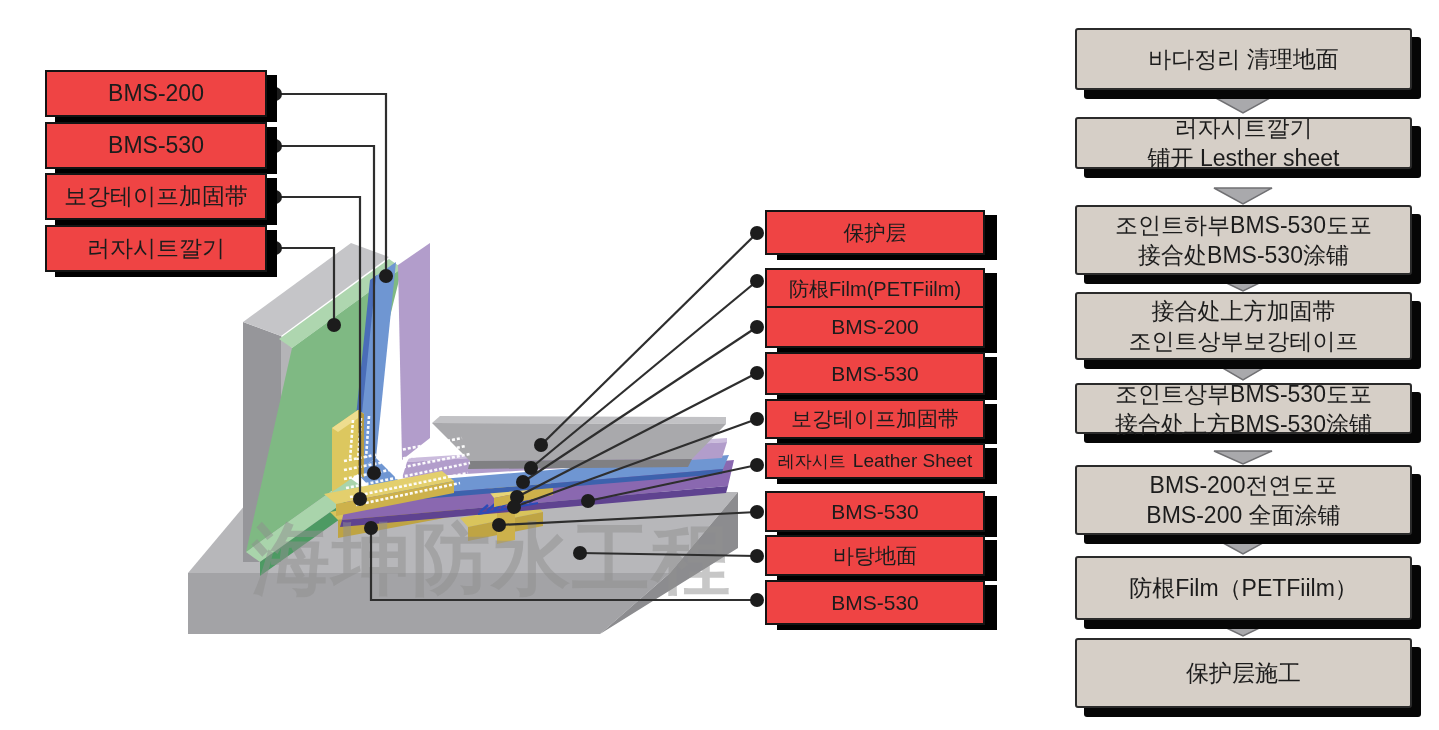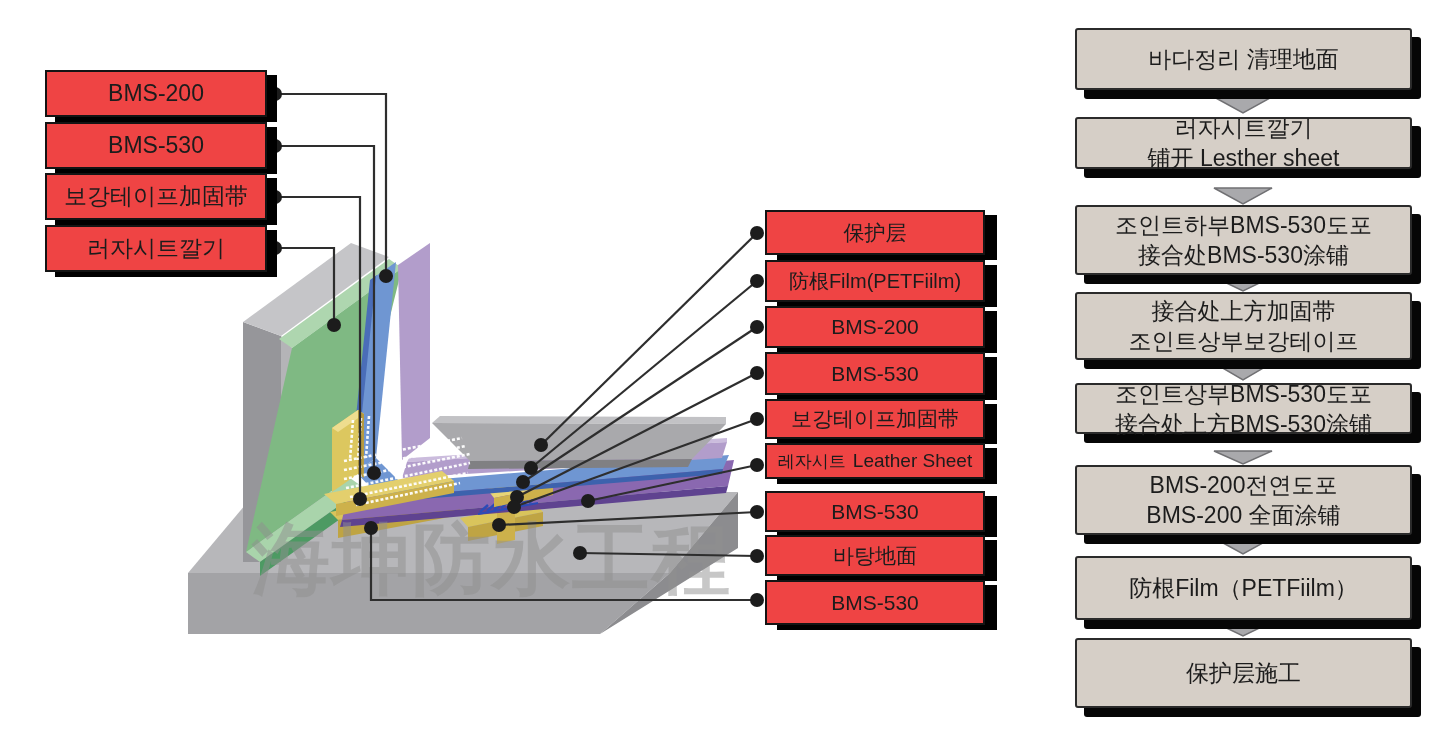--- a/index.html
+++ b/index.html
@@ -7,21 +7,21 @@
          font-family:"Liberation Sans","DejaVu Sans",sans-serif;color:#1c1c1c;}
   #diagram-svg{position:absolute;left:0;top:0;width:1439px;height:730px;}
 
   .callout{position:absolute;display:flex;align-items:center;justify-content:center;
            background:#ef4444;border:2px solid #141414;box-sizing:border-box;
            text-align:center;white-space:nowrap;}
   .callout.left{left:45px;width:222px;height:47px;font-size:23px;box-shadow:10px 5px 0 #000;}
   .callout.right{left:765px;width:220px;font-size:21px;box-shadow:12px 5px 0 #000;}
   .callout.right .ko{font-size:17px;margin-right:7px;}
   .callout.right .en{font-size:19px;}
-  .callout.small{font-size:20px;}
+  .callout.small{font-size:20px;margin-top:8px;}
 
   .flowbox{position:absolute;left:1075px;width:337px;display:flex;flex-direction:column;
            align-items:center;justify-content:center;background:#d6cfc7;
            border:2px solid #2b2b2b;border-radius:3px;box-sizing:border-box;
            box-shadow:9px 9px 0 #060606;font-size:23px;line-height:30px;
            white-space:nowrap;}
 </style>
 </head>
 <body>
 

